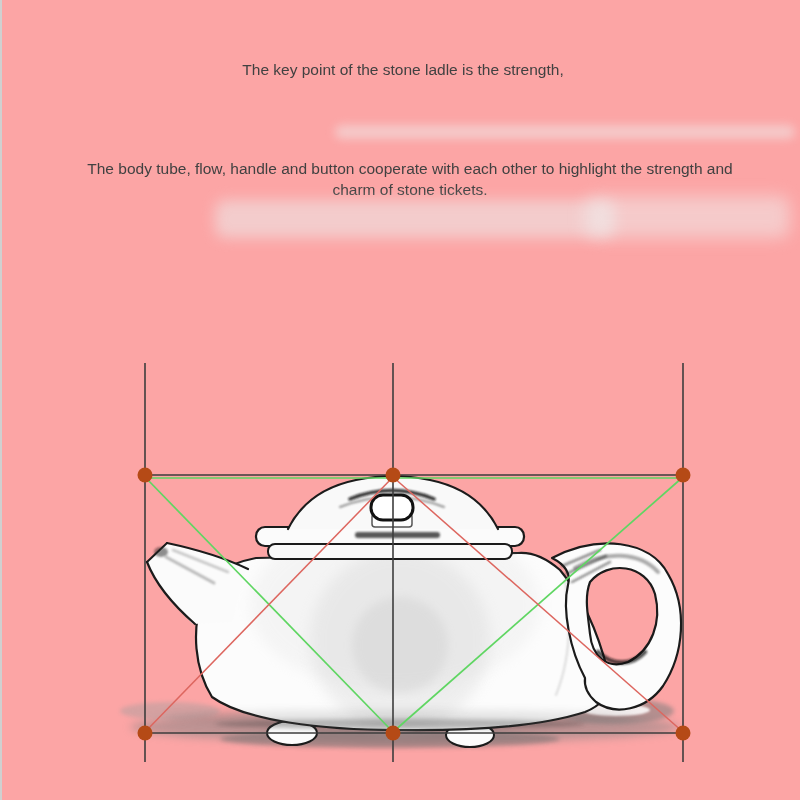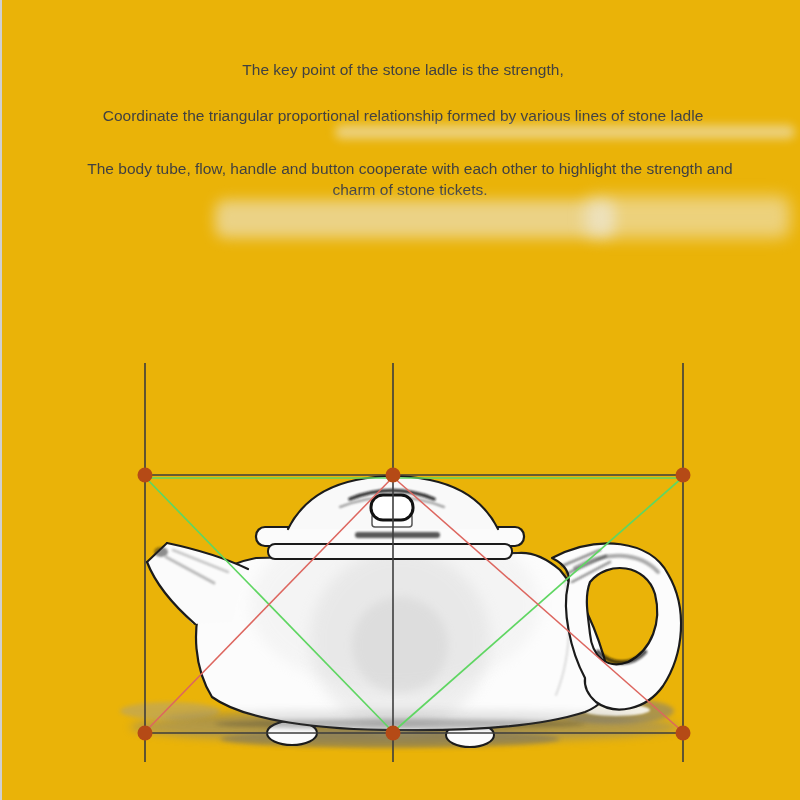--- a/index.html
+++ b/index.html
@@ -1,37 +1,36 @@
 <!DOCTYPE html>
 <html><head>
 <meta charset="utf-8">
 <style>
   html,body{margin:0;padding:0;background:#ffffff;}
   .page{
-    position:relative;width:800px;height:800px;overflow:hidden;background:#eab308;
+    position:relative;width:800px;height:800px;overflow:hidden;background:#fca5a5;
     font-family:"Liberation Sans", sans-serif;color:#414141;
   }
   .left-edge{position:absolute;left:0;top:0;width:2px;height:800px;background:#d0d0d0;}
   .headline{position:absolute;top:61px;left:6px;width:794px;text-align:center;font-size:15.5px;}
   .subheadline{position:absolute;top:107px;left:6px;width:794px;text-align:center;font-size:15.5px;}
   .paragraph{position:absolute;top:158px;left:69px;width:682px;font-size:15.5px;line-height:21px;text-align:center;}
   .smudge{position:absolute;pointer-events:none;}
   .smudge-a{left:335px;top:125px;width:460px;height:14px;background:#eeeeee;opacity:.5;filter:blur(5px);border-radius:7px;}
   .smudge-b{left:215px;top:200px;width:400px;height:38px;background:#ececec;opacity:.55;filter:blur(7px);border-radius:10px;}
   .smudge-c{left:585px;top:196px;width:205px;height:42px;background:#efefef;opacity:.5;filter:blur(8px);border-radius:10px;}
   svg.figure{position:absolute;left:0;top:0;}
 </style>
 </head>
 <body>
 
 <div class="page">
   <div class="left-edge"></div>
 
   <div class="headline">The key point of the stone ladle is the strength,</div>
-  <div class="subheadline">Coordinate the triangular proportional relationship formed by various lines of stone ladle</div>
   <div class="paragraph">The body tube, flow, handle and button cooperate with each other to highlight the strength and charm of stone tickets.</div>
 
   <div class="smudge smudge-a"></div>
   <div class="smudge smudge-b"></div>
   <div class="smudge smudge-c"></div>
 
   <svg class="figure" width="800" height="800" viewBox="0 0 800 800">
     <defs>
       <filter id="f1" x="-50%" y="-50%" width="200%" height="200%">
           <feGaussianBlur stdDeviation="0.8"></feGaussianBlur>

